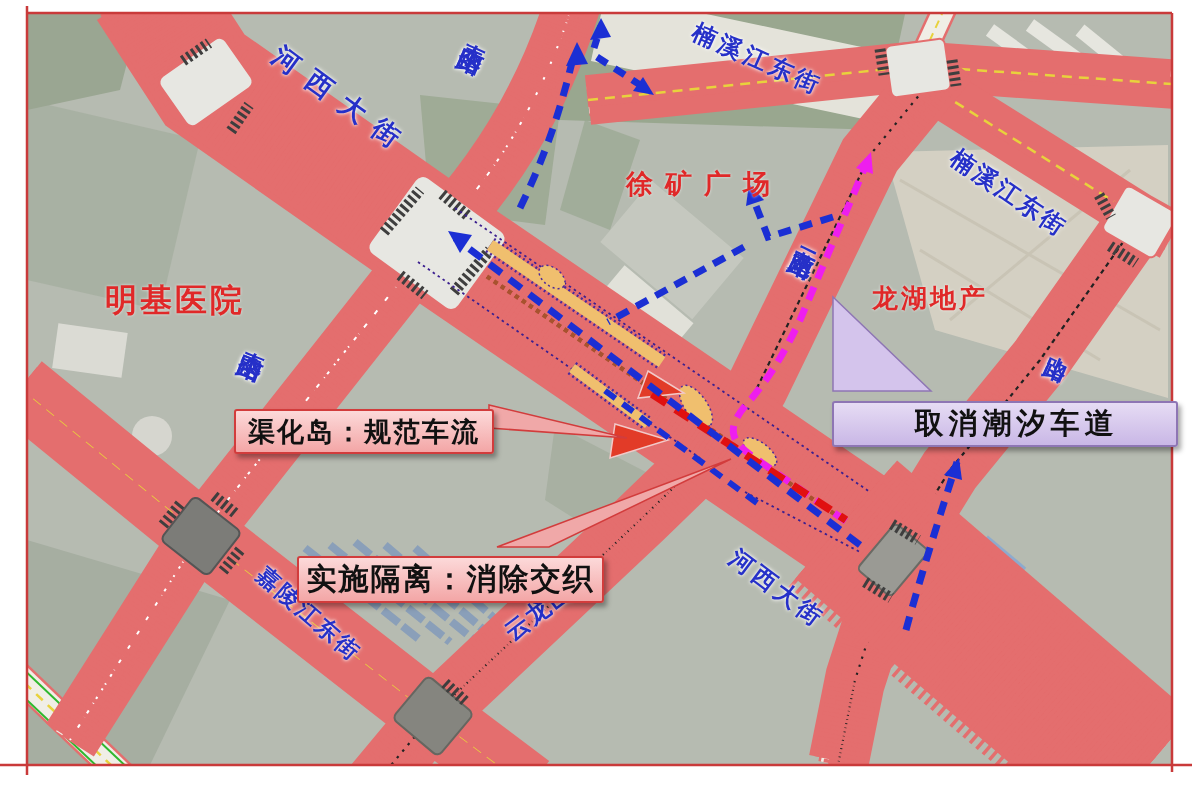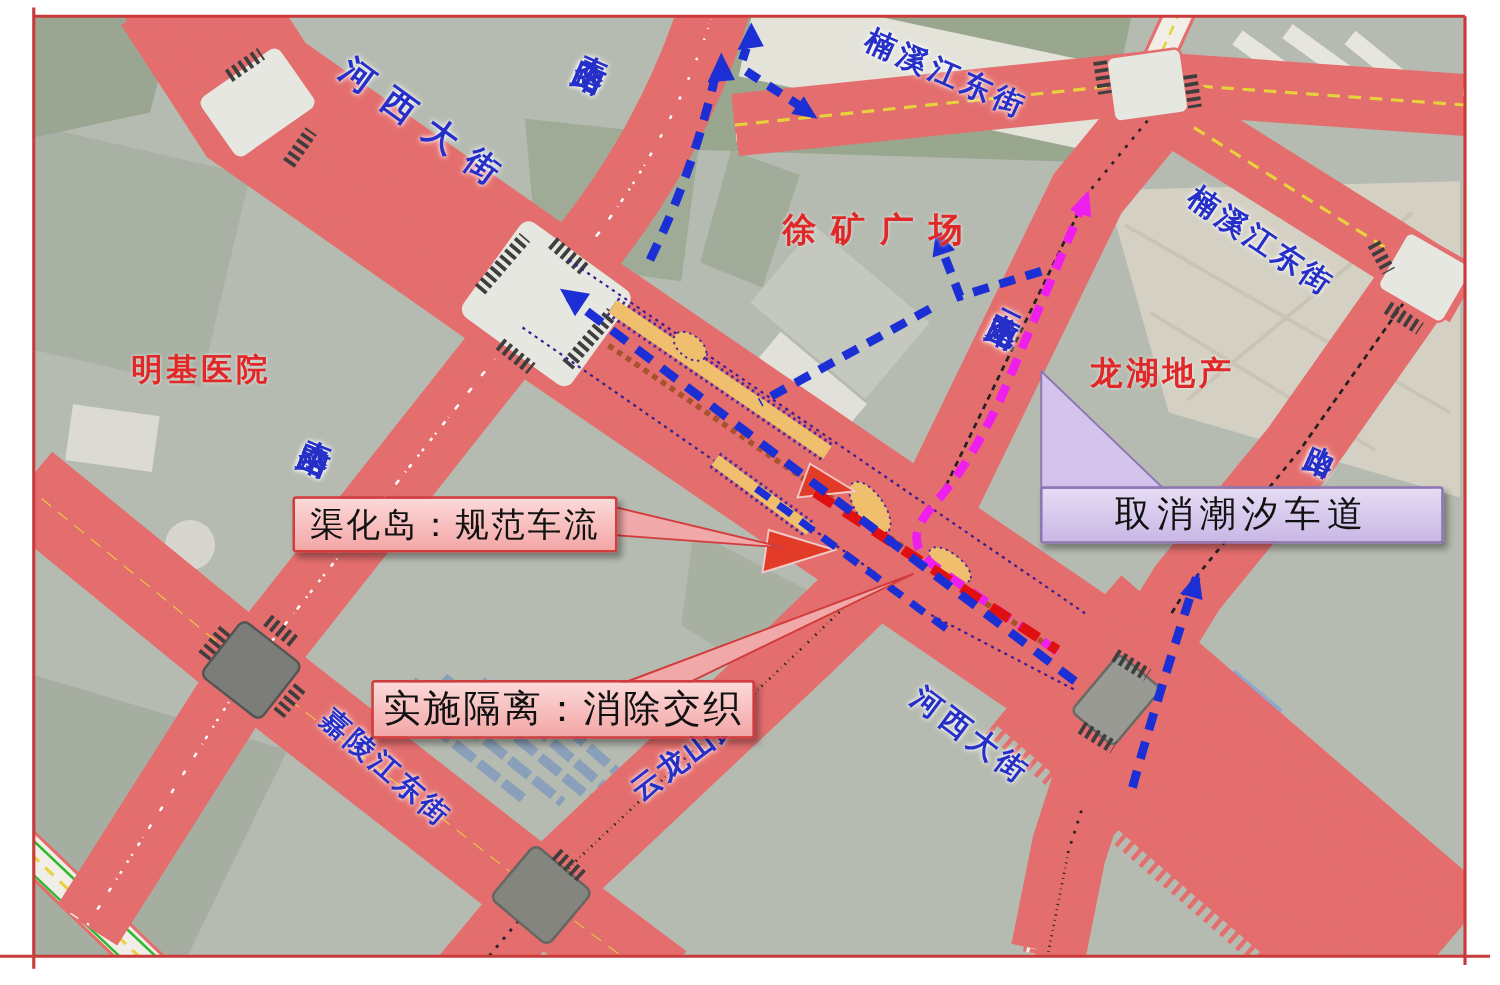--- a/index.html
+++ b/index.html
@@ -19,30 +19,30 @@
   #lb-taishan-left{left:252px;top:330px;font-size:25px;letter-spacing:2px;transform:rotate(22deg);}
   #lb-lushan{left:1058px;top:336px;font-size:23px;letter-spacing:2px;transform:rotate(24deg);}
   #lb-hexi-bottom{left:742px;top:542px;font-size:24px;letter-spacing:4px;transform:rotate(37deg);}
   #lb-yunlong-lower{left:498px;top:622px;font-size:24px;letter-spacing:2px;transform:rotate(-37deg);}
   #lb-jialing{left:270px;top:560px;font-size:23px;letter-spacing:3px;transform:rotate(41deg);}
   
   .place{position:absolute;color:#e02828;font-weight:700;white-space:nowrap;
          text-shadow:0 0 3px rgba(255,255,255,.7);z-index:30;}
   #lb-xukuang{left:626px;top:166px;font-size:27px;letter-spacing:12px;}
   #lb-longhu{left:872px;top:281px;font-size:26px;letter-spacing:3px;}
-  #lb-mingji{left:105px;top:279px;font-size:25px;letter-spacing:3px;}
+  #lb-mingji{left:105px;top:279px;font-size:32px;letter-spacing:3px;}
   
   .callout{position:absolute;display:flex;align-items:center;justify-content:center;
-           font-weight:400;color:#111;z-index:40;border-radius:3px;
-           box-shadow:3px 4px 5px rgba(0,0,0,.35);}
+           font-weight:700;color:#111;z-index:40;border-radius:3px;
+           box-shadow:3px 4px 5px rgba(0,0,0,.35);margin-top:12px;}
   .callout.pink{background:linear-gradient(#fcd9d9,#f3a6a6);border:2.5px solid #d23c3c;}
   .callout.purple{background:linear-gradient(#e6dcf4,#c9b7e6);border:2.5px solid #8e76b4;}
   #co-quhua{left:234px;top:397px;width:256px;height:41px;font-size:27px;letter-spacing:2px;}
   #co-geli{left:297px;top:544px;width:303px;height:43px;font-size:30px;letter-spacing:2px;}
-  #co-chaoxi{left:832px;top:389px;width:319px;height:42px;font-size:29px;letter-spacing:5px;}
+  #co-chaoxi{left:832px;top:389px;width:319px;height:42px;font-size:29px;letter-spacing:5px;padding-left:23px;}
 </style>
 </head>
 <body>
 
 <div class="stage">
 
 <svg width="1200" height="788" viewBox="0 0 1200 788">
   <defs>
     <clipPath id="mapClip">
           <rect x="27" y="13" width="1145" height="752"></rect>

